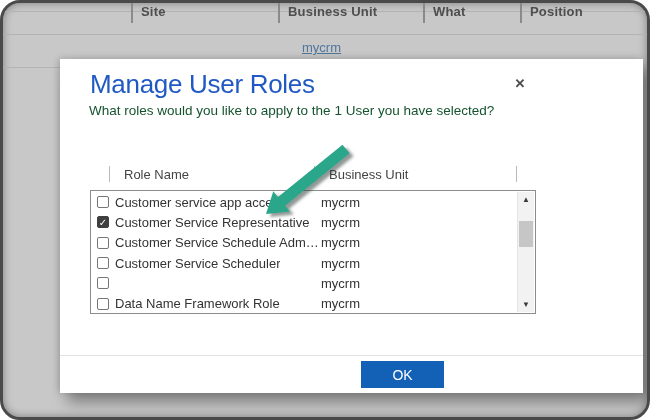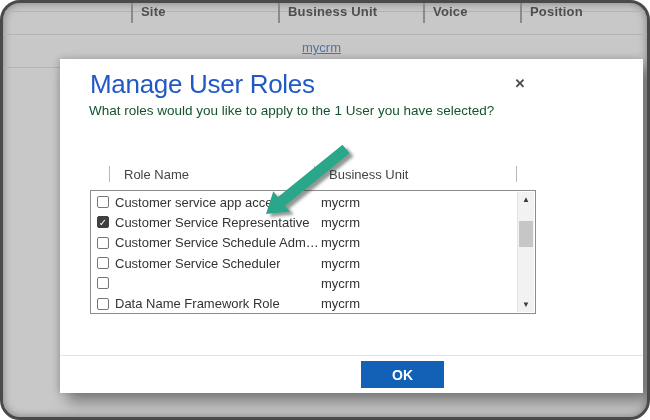--- a/index.html
+++ b/index.html
@@ -107,21 +107,21 @@
     background:#c6c6c6; cursor:grab;
   }
 
   
   .footer-divider {
     position:absolute; left:0; right:0; top:296px; height:1px; background:#e3e3e3;
   }
   .btn {
     position:absolute; top:302px; height:27px;
     font-family:"Liberation Sans", sans-serif;
-    font-size:14px; font-weight:700; cursor:pointer;
+    font-size:14px; font-weight:400; cursor:pointer;
     display:flex; align-items:center; justify-content:center;
   }
   .btn-ok {
     left:301px; width:83px;
     background:var(--ok-blue,#1261b6); color:#fff;
     border:1px solid var(--ok-blue,#1261b6);
   }
   .btn-cancel {
     left:395px; width:80px;
     background:#fff; color:#1d5fae;
@@ -143,21 +143,21 @@
     <div class="bg-hline" style="top:31px"></div>
     <div class="bg-hline" style="top:64px"></div>
 
     <div class="bg-col" style="left:128px">
       <span>Site</span>
     </div>
     <div class="bg-col" style="left:275px">
       <span>Business Unit</span>
     </div>
     <div class="bg-col" style="left:420px">
-      <span>Voice</span>
+      <span>What</span>
     </div>
     <div class="bg-col" style="left:517px">
       <span>Position</span>
     </div>
 
     <a class="bg-link">mycrm</a>
   </div>
 
   <div class="dialog">
 

